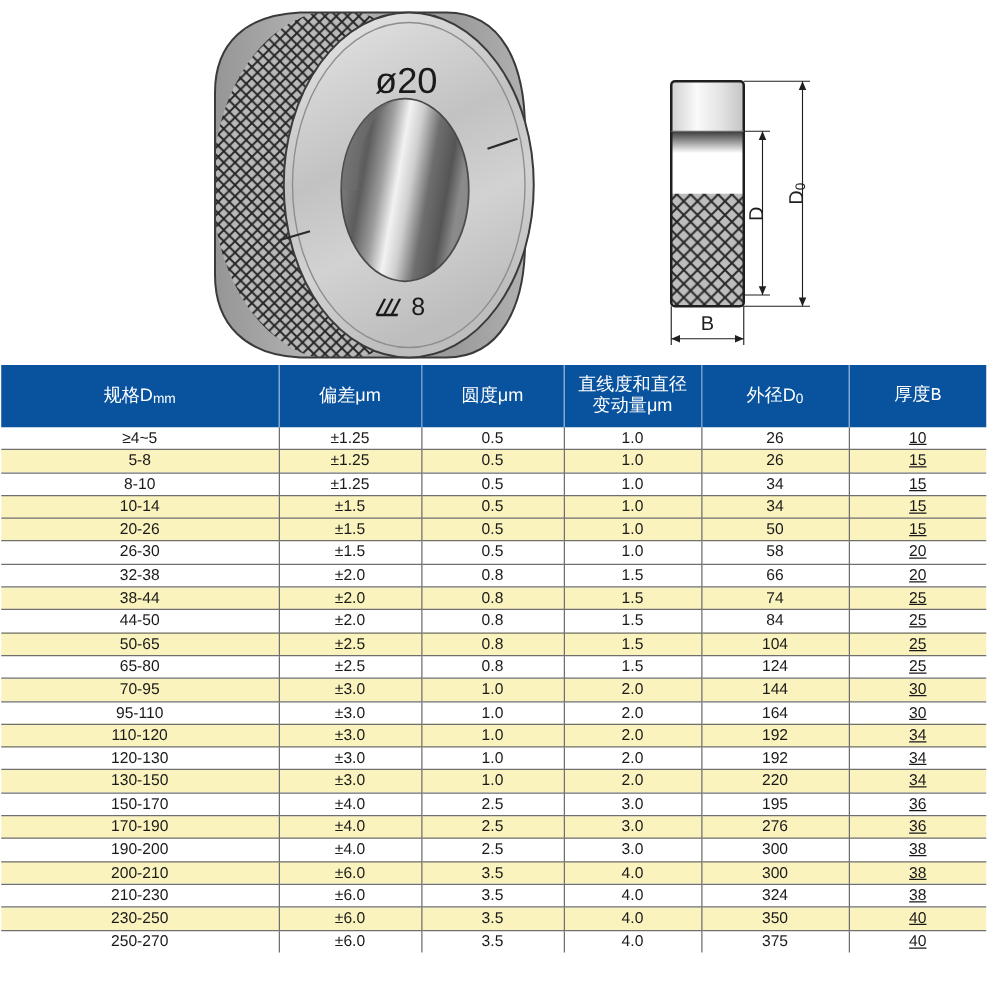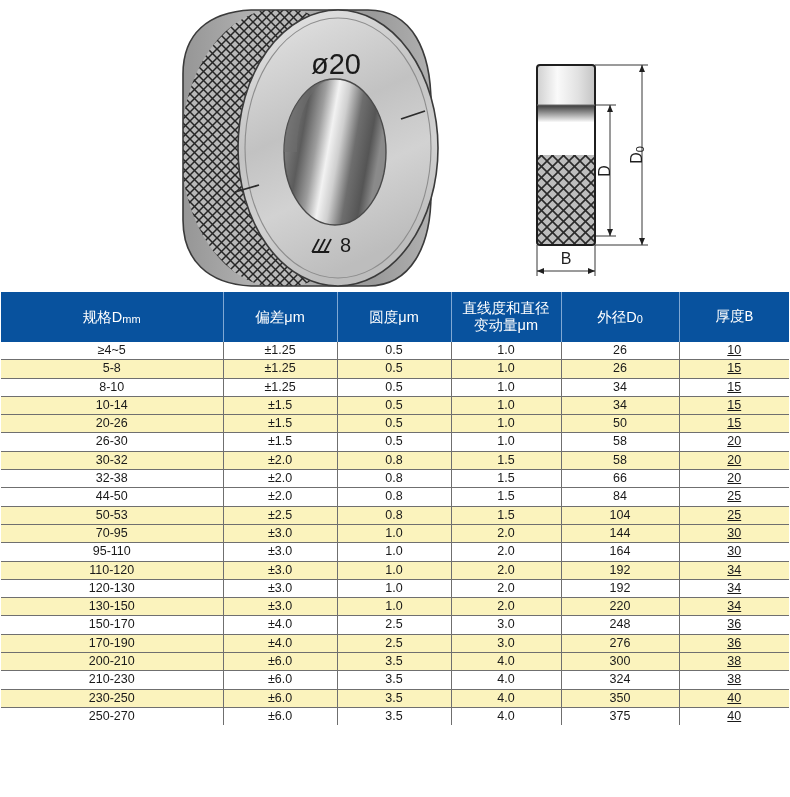--- a/index.html
+++ b/index.html
@@ -6,21 +6,21 @@
   body{
     width:790px;height:797px;background:#ffffff;
     font-family:"Liberation Sans","DejaVu Sans",sans-serif;
     overflow:hidden;
   }
   .page{position:relative;width:790px;height:797px;}
 
   
   .illus{position:relative;width:790px;height:290px;background:#fff;}
 
-  .ring-wrap{position:absolute;left:163px;top:4px;width:350px;height:284px;}
+  .ring-wrap{position:absolute;left:152px;top:4px;width:350px;height:284px;}
   .ring-svg{display:block;}
 
   .draw-wrap{position:absolute;left:492px;top:40px;width:190px;height:250px;}
 
   
   .tbl{
     position:absolute;left:1px;top:292px;
     width:788px;
     border-collapse:collapse;
     table-layout:fixed;
@@ -277,52 +277,60 @@
           <td>15</td>
         </tr>
         <tr class="odd">
           <td>26-30</td>
           <td>±1.5</td>
           <td>0.5</td>
           <td>1.0</td>
           <td>58</td>
           <td>20</td>
         </tr>
-        <tr class="even">
-          <td>30-32</td>
-          <td>±2.0</td>
-          <td>0.8</td>
-          <td>1.5</td>
-          <td>58</td>
-          <td>20</td>
-        </tr>
         <tr class="odd">
           <td>32-38</td>
           <td>±2.0</td>
           <td>0.8</td>
           <td>1.5</td>
           <td>66</td>
           <td>20</td>
         </tr>
+        <tr class="even">
+          <td>38-44</td>
+          <td>±2.0</td>
+          <td>0.8</td>
+          <td>1.5</td>
+          <td>74</td>
+          <td>25</td>
+        </tr>
         <tr class="odd">
           <td>44-50</td>
           <td>±2.0</td>
           <td>0.8</td>
           <td>1.5</td>
           <td>84</td>
           <td>25</td>
         </tr>
         <tr class="even">
-          <td>50-53</td>
+          <td>50-65</td>
           <td>±2.5</td>
           <td>0.8</td>
           <td>1.5</td>
           <td>104</td>
           <td>25</td>
         </tr>
+        <tr class="odd">
+          <td>65-80</td>
+          <td>±2.5</td>
+          <td>0.8</td>
+          <td>1.5</td>
+          <td>124</td>
+          <td>25</td>
+        </tr>
         <tr class="even">
           <td>70-95</td>
           <td>±3.0</td>
           <td>1.0</td>
           <td>2.0</td>
           <td>144</td>
           <td>30</td>
         </tr>
         <tr class="odd">
           <td>95-110</td>
@@ -354,31 +362,39 @@
           <td>1.0</td>
           <td>2.0</td>
           <td>220</td>
           <td>34</td>
         </tr>
         <tr class="odd">
           <td>150-170</td>
           <td>±4.0</td>
           <td>2.5</td>
           <td>3.0</td>
-          <td>248</td>
+          <td>195</td>
           <td>36</td>
         </tr>
         <tr class="even">
           <td>170-190</td>
           <td>±4.0</td>
           <td>2.5</td>
           <td>3.0</td>
           <td>276</td>
           <td>36</td>
         </tr>
+        <tr class="odd">
+          <td>190-200</td>
+          <td>±4.0</td>
+          <td>2.5</td>
+          <td>3.0</td>
+          <td>300</td>
+          <td>38</td>
+        </tr>
         <tr class="even">
           <td>200-210</td>
           <td>±6.0</td>
           <td>3.5</td>
           <td>4.0</td>
           <td>300</td>
           <td>38</td>
         </tr>
         <tr class="odd">
           <td>210-230</td>

